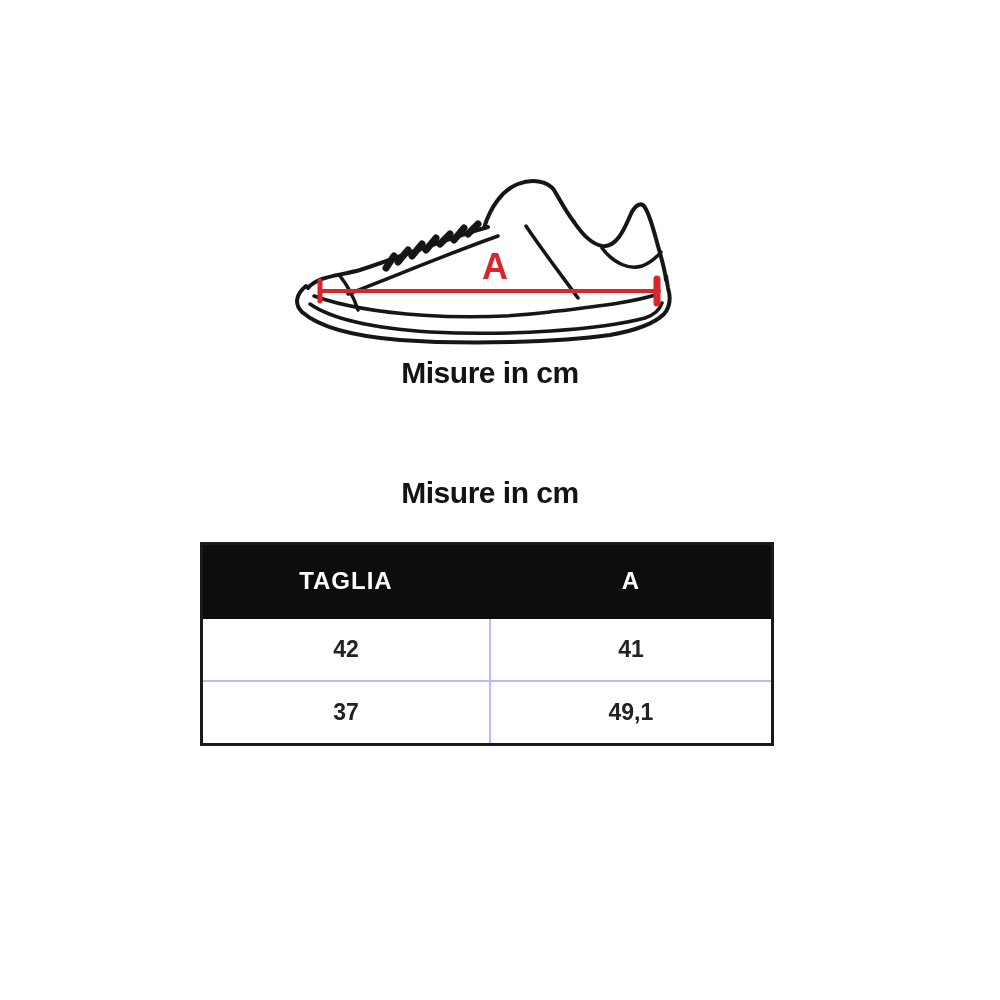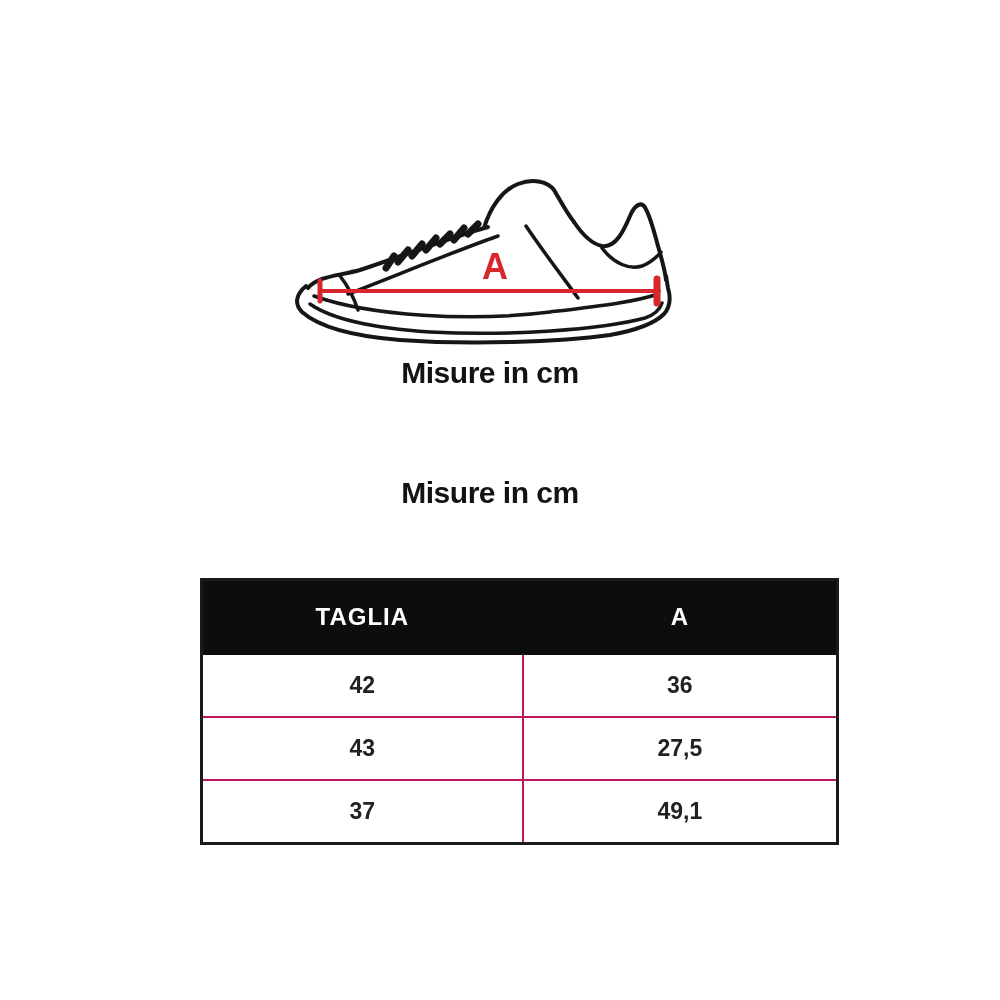--- a/index.html
+++ b/index.html
@@ -50,22 +50,22 @@
     font-size: 30px;
     font-weight: 800;
     letter-spacing: -0.5px;
     color: #131313;
   }
 
   
   .size-table {
     position: absolute;
     left: 200px;
-    top: 578px;
-    width: 639px;
+    top: 542px;
+    width: 574px;
     border-collapse: collapse;
     table-layout: fixed;
     border: 3px solid #1a1a1a;
   }
   .size-table th {
     background: #0d0d0d;
     color: #ffffff;
     height: 70px;
     font-size: 24px;
     font-weight: 800;
@@ -74,21 +74,21 @@
     vertical-align: middle;
     border: 2px solid #0d0d0d;
   }
   .size-table td {
     height: 59px;
     font-size: 23px;
     font-weight: 800;
     color: #222222;
     text-align: center;
     vertical-align: middle;
-    border: 2px solid #be185d;
+    border: 2px solid #c4b5fd;
     background: #ffffff;
   }
   .col-taglia { width: 50.5%; }
   .col-a      { width: 49.5%; }
 </style>
 </head>
 <body>
 
 <div class="canvas">
 
@@ -144,25 +144,21 @@
     </colgroup>
     <thead>
       <tr>
         <th>TAGLIA</th>
         <th>A</th>
       </tr>
     </thead>
     <tbody>
       <tr>
         <td>42</td>
-        <td>36</td>
-      </tr>
-      <tr>
-        <td>43</td>
-        <td>27,5</td>
+        <td>41</td>
       </tr>
       <tr>
         <td>37</td>
         <td>49,1</td>
       </tr>
     </tbody>
   </table>
 
 </div>
 

